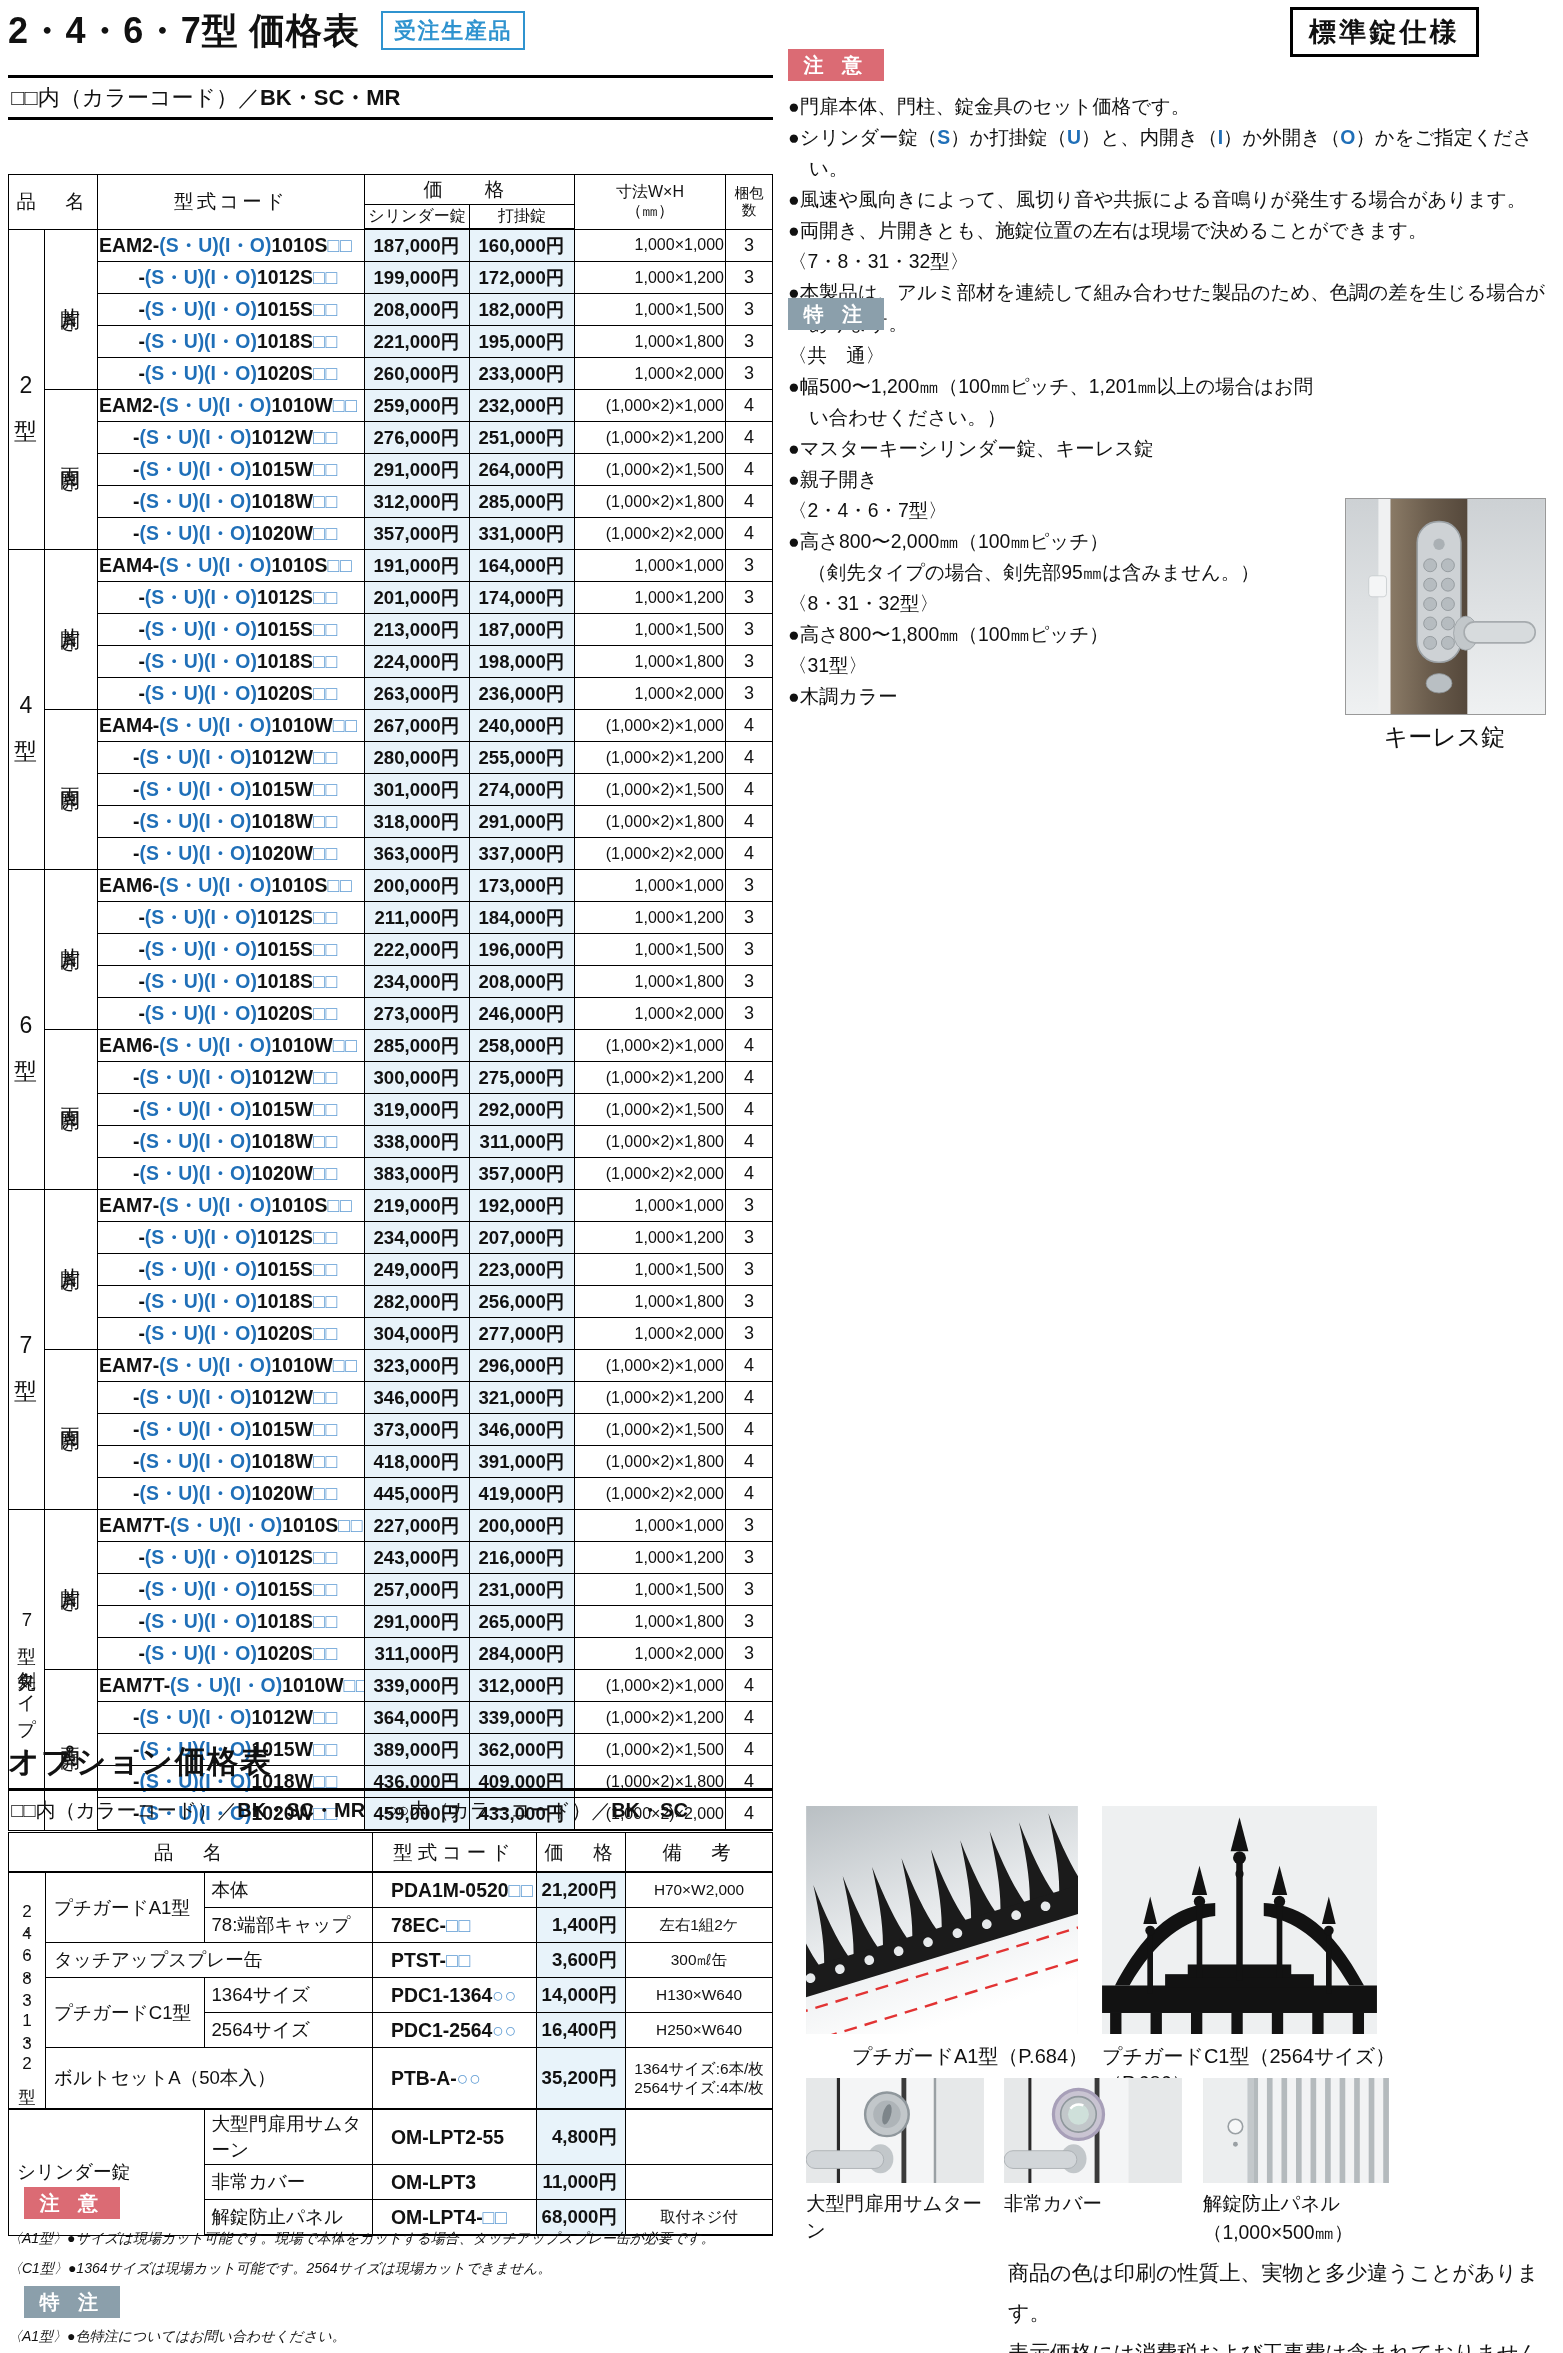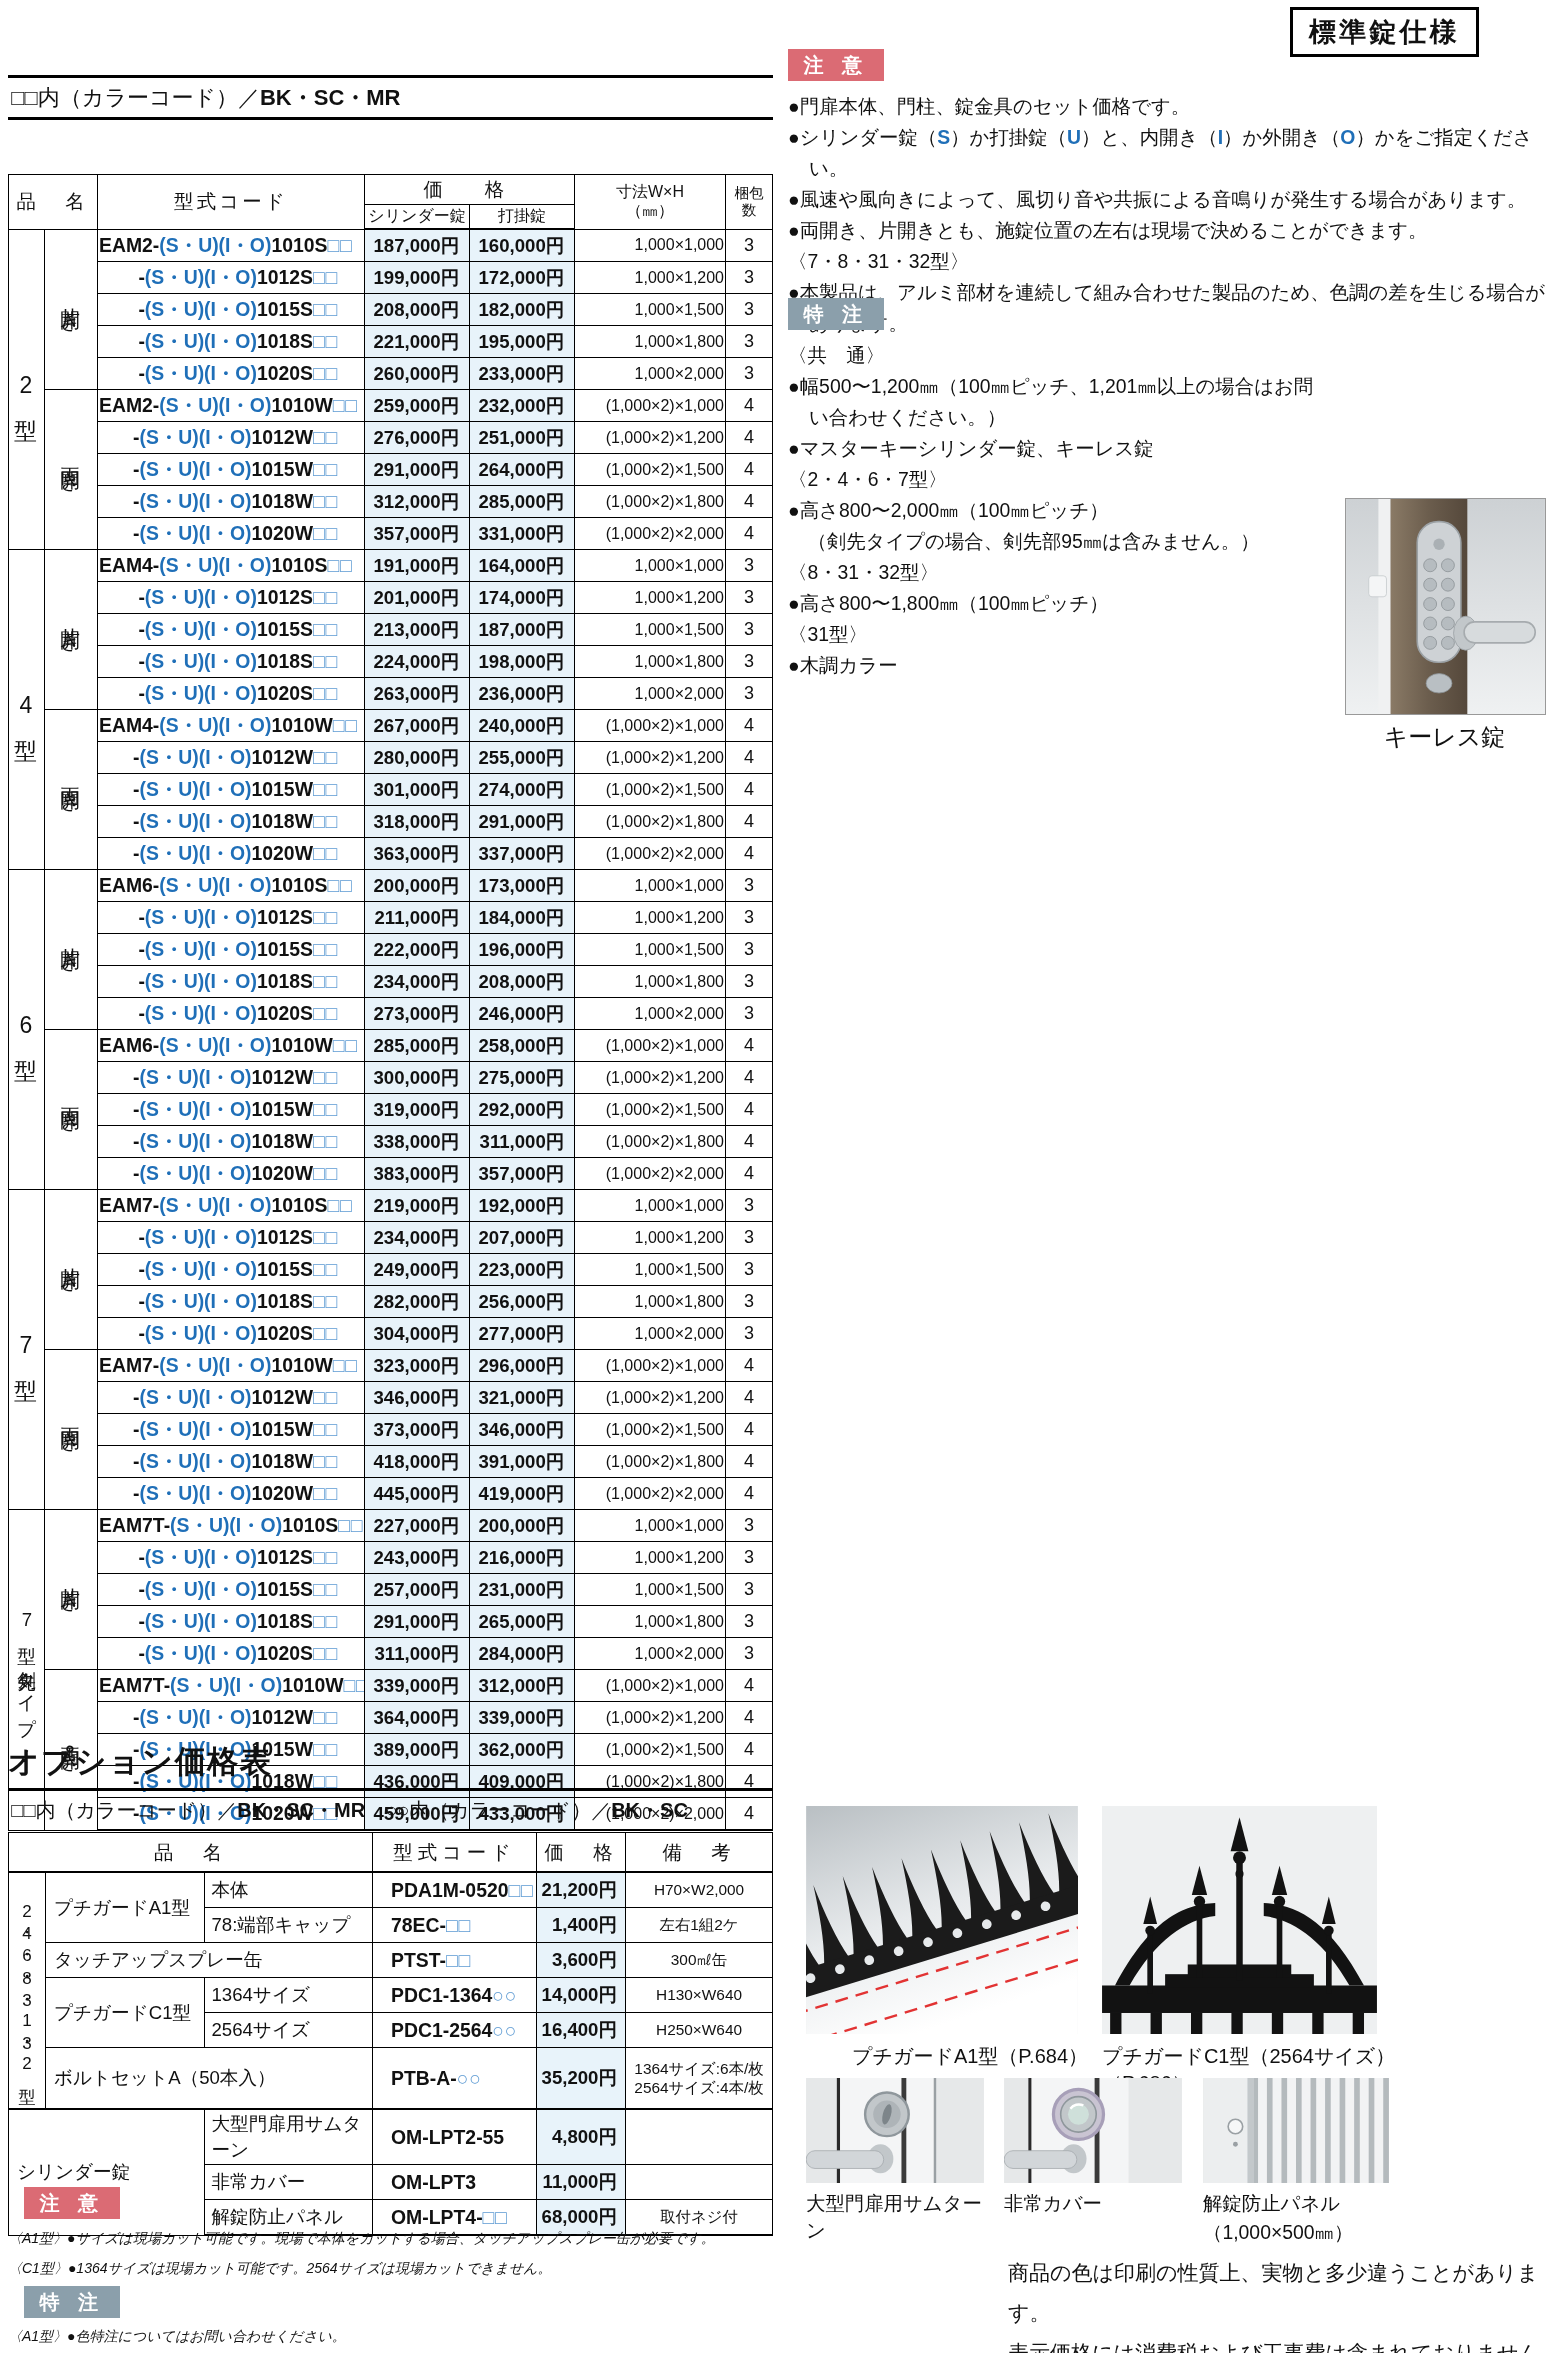--- a/index.html
+++ b/index.html
@@ -80,20 +80,23 @@
   
   .bnotes{font-size:14px;line-height:30px;width:1231px;font-style:italic;}
   .bnotes .line{padding-left:0;}
   .disclaimer{font-size:21px;line-height:40px;}
 </style>
 </head>
 <body>
 
 <div class="page">
 
+  <div class="abs main-title">
+    <span>2・4・6・7型 価格表</span><span class="order-badge">受注生産品</span>
+  </div>
   <div class="abs spec-box">標準錠仕様</div>
 
   <div class="abs rule" style="top:75px;"></div>
   <div class="abs subtitle"><span>□□内（カラーコード）／</span><span class="b">BK・SC・MR</span></div>
   <div class="abs rule" style="top:117px;"></div>
 
 
   <table class="abs" id="main-table">
     <colgroup>
       <col style="width:36px">
@@ -496,20 +499,21 @@
       <div class="line"><span>●両開き、片開きとも、施錠位置の左右は現場で決めることができます。</span></div>
       <div class="line"><span>〈7・8・31・32型〉</span></div>
       <div class="line"><span>●本製品は、アルミ部材を連続して組み合わせた製品のため、色調の差を生じる場合があります。</span></div>
     </div>
 
   <div class="abs badge gray" style="left:788px;top:298px;">特 注</div>
   <div class="abs notes" style="left:788px;top:340px;width:535px;">
       <div class="line"><span>〈共　通〉</span></div>
       <div class="line"><span>●幅500〜1,200㎜（100㎜ピッチ、1,201㎜以上の場合はお問い合わせください。）</span></div>
       <div class="line"><span>●マスターキーシリンダー錠、キーレス錠</span></div>
+      <div class="line"><span>●親子開き</span></div>
       <div class="line"><span>〈2・4・6・7型〉</span></div>
       <div class="line"><span>●高さ800〜2,000㎜（100㎜ピッチ）</span></div>
       <div class="line"><span>　（剣先タイプの場合、剣先部95㎜は含みません。）</span></div>
       <div class="line"><span>〈8・31・32型〉</span></div>
       <div class="line"><span>●高さ800〜1,800㎜（100㎜ピッチ）</span></div>
       <div class="line"><span>〈31型〉</span></div>
       <div class="line"><span>●木調カラー</span></div>
     </div>
 
   <div class="abs photo" style="left:1345px;top:498px;width:199px;height:215px;border:0.8px solid #999;">

